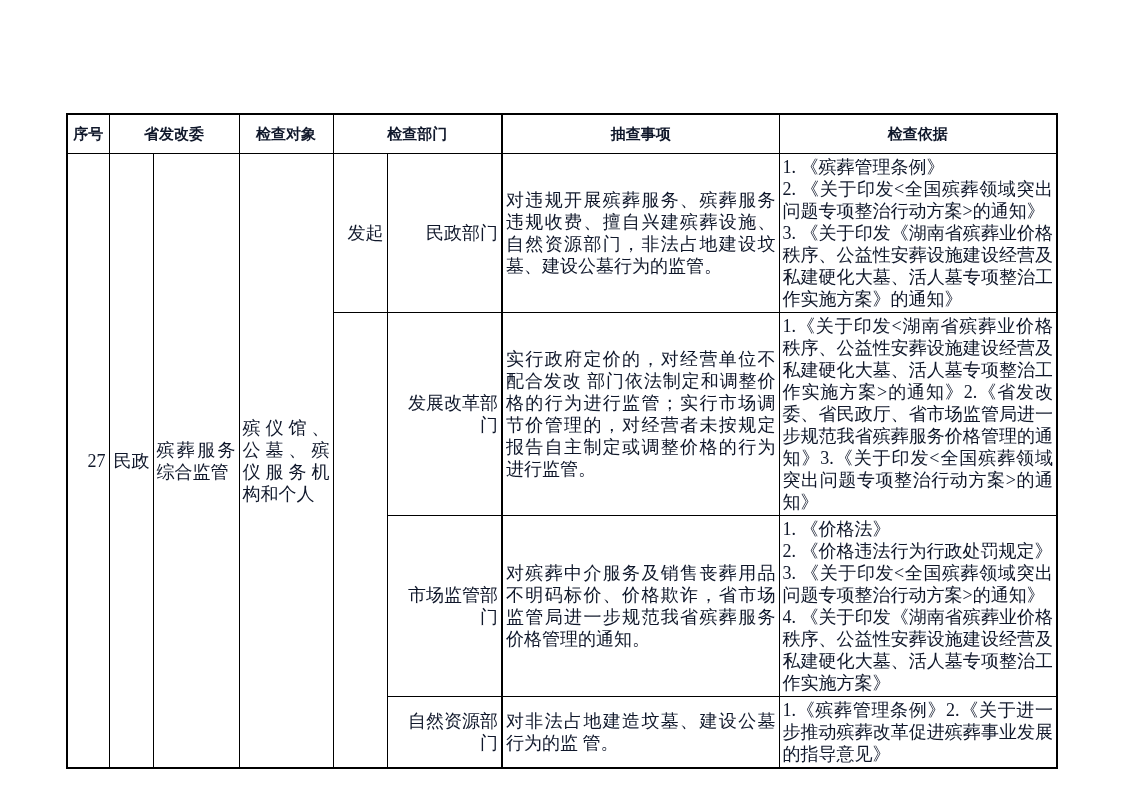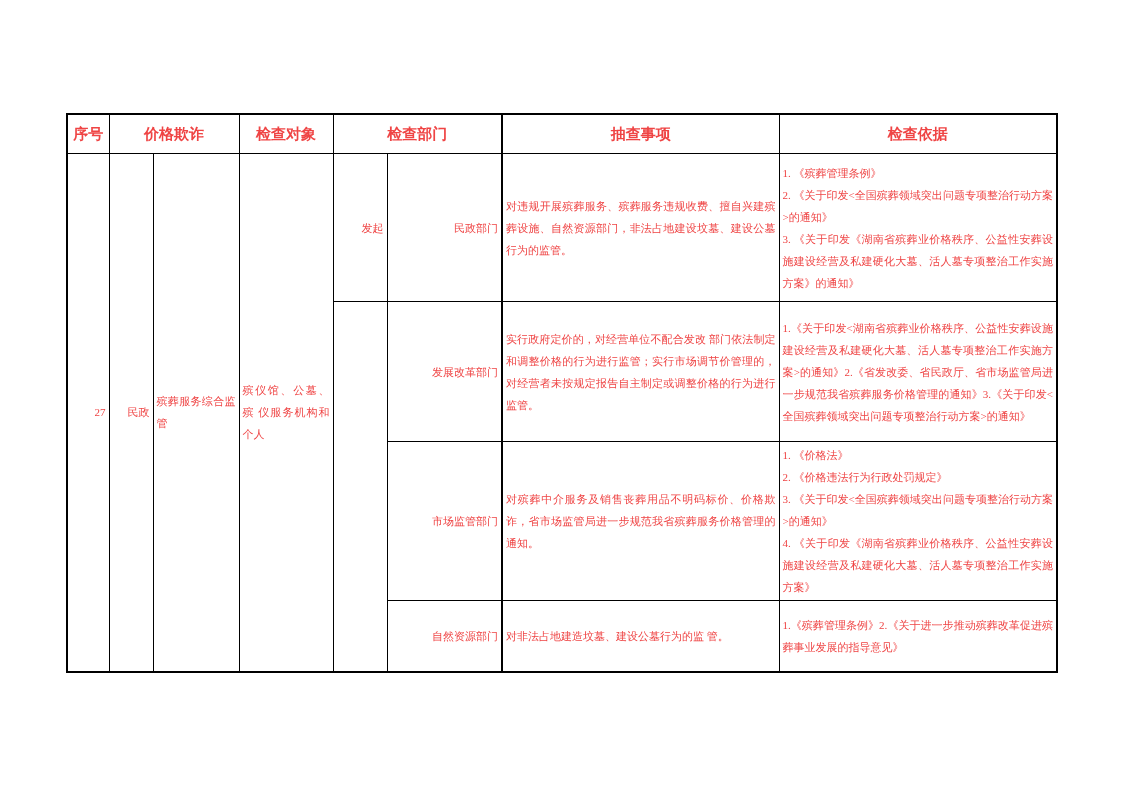--- a/index.html
+++ b/index.html
@@ -5,37 +5,37 @@
   html, body {
     margin: 0;
     padding: 0;
     background: #ffffff;
   }
   .sheet {
     position: relative;
     width: 1122px;
     height: 793px;
     background: #ffffff;
-    color: #ef4444;
+    color: #0f172a;
     font-family: "Liberation Serif", "DejaVu Serif", serif;
     overflow: hidden;
   }
   table.grid {
     position: absolute;
     left: 66px;
     top: 113px;
     width: 990px;
     border-collapse: collapse;
     table-layout: fixed;
     border: 2px solid #000000;
   }
   table.grid th, table.grid td {
     border: 1px solid #000000;
     vertical-align: middle;
-    font-size: 11px;
+    font-size: 18px;
     line-height: 22px;
     padding: 2px 3px;
     overflow: hidden;
     word-break: break-all;
   }
   table.grid th {
     font-weight: bold;
     text-align: center;
     font-size: 15px;
     height: 34px;
@@ -64,21 +64,21 @@
       <col style="width:86px">
       <col style="width:94px">
       <col style="width:54px">
       <col style="width:115px">
       <col style="width:277px">
       <col style="width:278px">
     </colgroup>
     <tbody>
         <tr class="rh">
       <th>序号</th>
-      <th colspan="2">价格欺诈</th>
+      <th colspan="2">省发改委</th>
       <th>检查对象</th>
       <th colspan="2">检查部门</th>
       <th class="c-matters-border">抽查事项</th>
       <th>检查依据</th>
     </tr>
     <tr class="r1">
       <td class="center" rowspan="4">27</td>
       <td class="center" rowspan="4">民政</td>
       <td class="textcell" rowspan="4">殡葬服务综合监管</td>
       <td class="textcell" rowspan="4">殡仪馆、公墓、殡 仪服务机构和个人</td>

